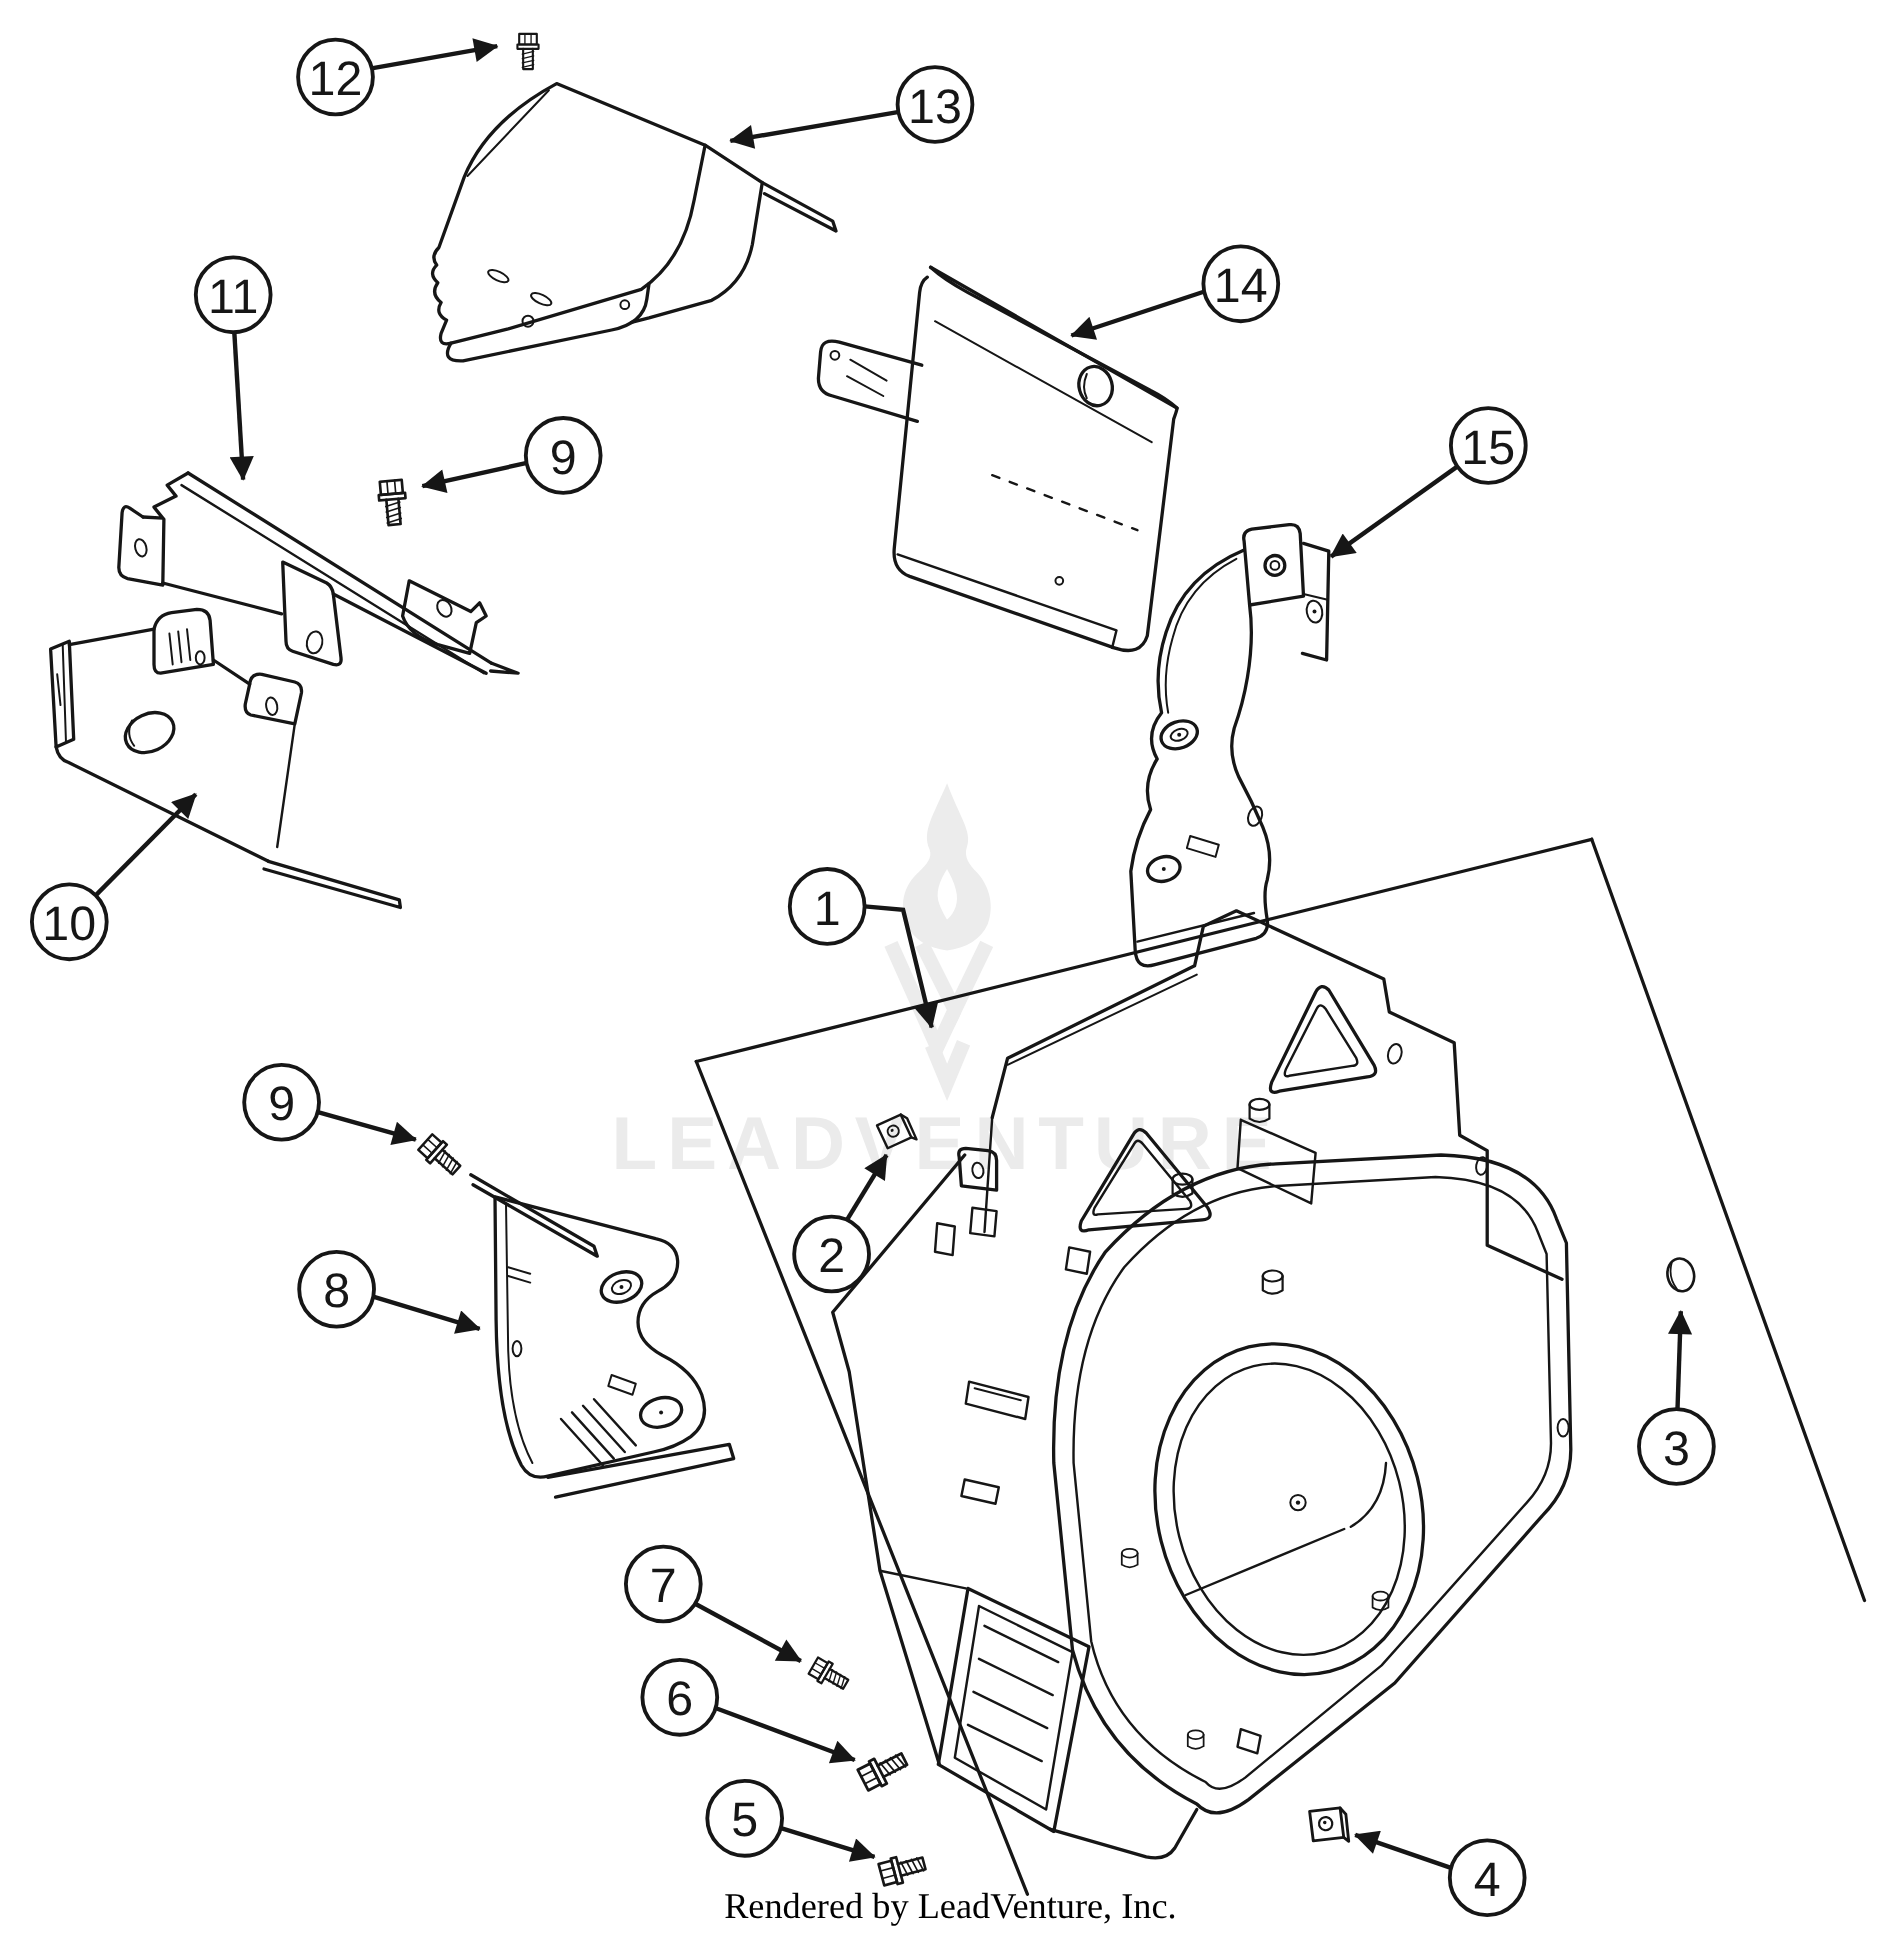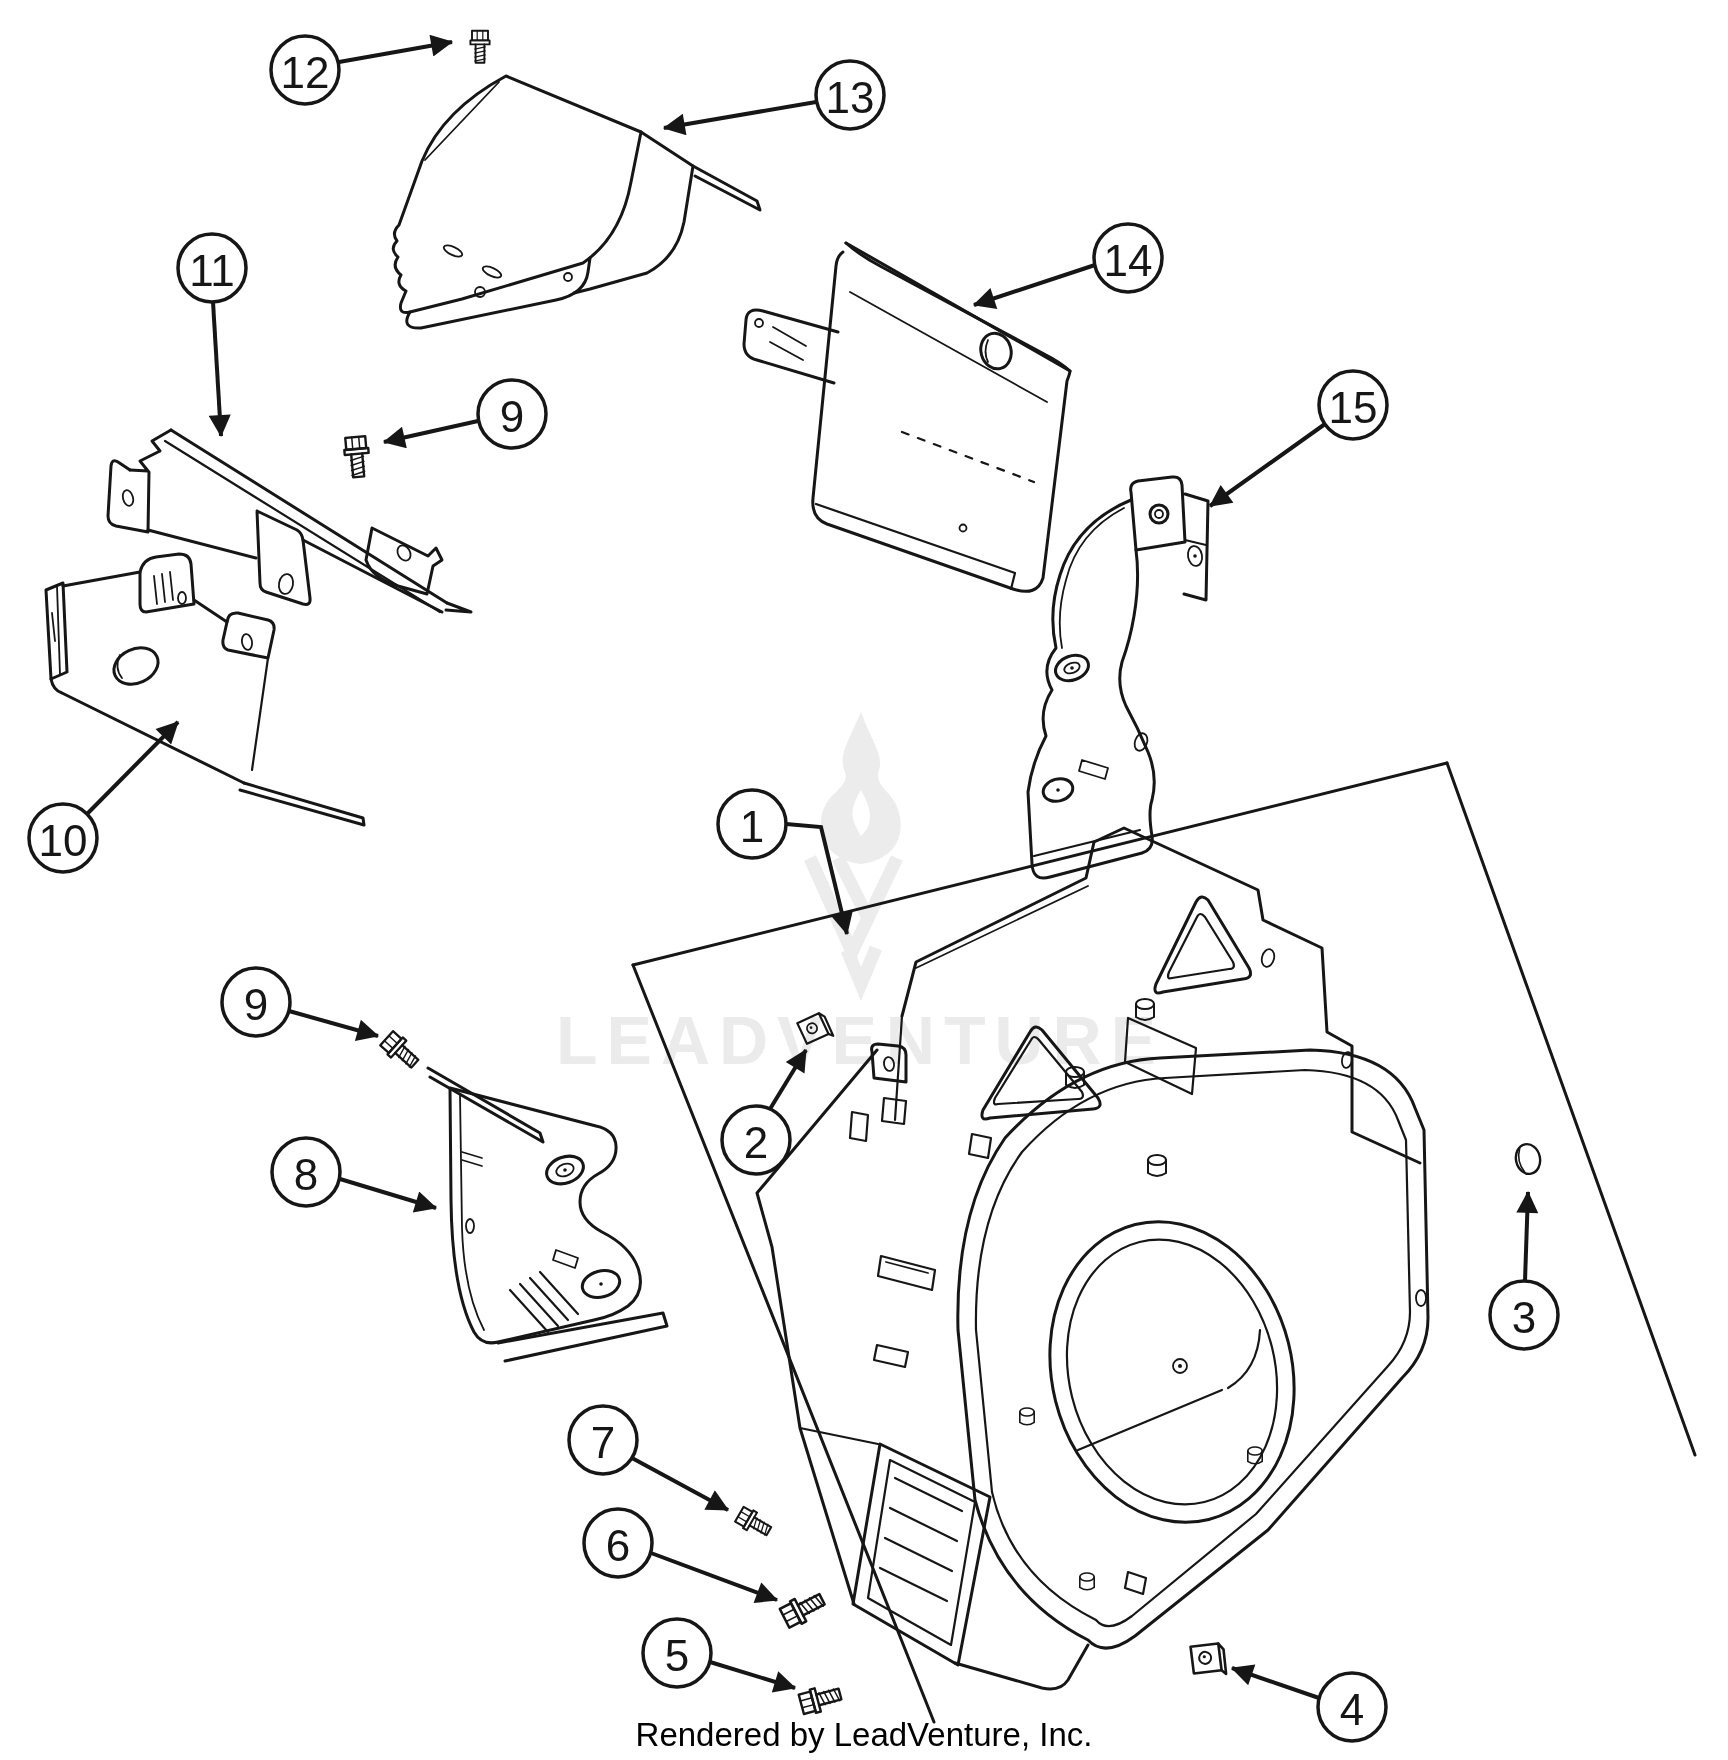--- a/index.html
+++ b/index.html
@@ -2,21 +2,21 @@
 <html><head>
 <meta charset="utf-8">
 <style>
   html,body{margin:0;padding:0;background:#ffffff;}
   .canvas{position:relative;width:1728px;height:1760px;background:#ffffff;overflow:hidden;
           font-family:"Liberation Sans",sans-serif;}
   .watermark-text{position:absolute;left:556px;top:1001px;font-size:68px;font-weight:bold;
           letter-spacing:9px;color:#ebebeb;z-index:1;white-space:nowrap;user-select:none;}
   svg.diagram{position:absolute;left:0;top:0;z-index:2;}
   .footer{position:absolute;left:0;right:0;top:1716px;text-align:center;font-size:33px;
-          color:#000;z-index:3;}
+          color:#000;z-index:3;font-family:Liberation Serif, serif;}
   .art{fill:none;stroke:#161616;stroke-width:3;stroke-linejoin:round;stroke-linecap:round;}
   .thin{stroke-width:1.8;}
   .lt{stroke-width:2.2;}
   .wm{stroke:#ececec;}
   .callout-circle{fill:#ffffff;stroke:#161616;stroke-width:3.5;}
   .callout-num{font-family:"Liberation Sans",sans-serif;font-size:44px;fill:#161616;
           text-anchor:middle;dominant-baseline:central;}
   .leader{fill:none;stroke:#161616;stroke-width:4;}
 </style>
 </head>

